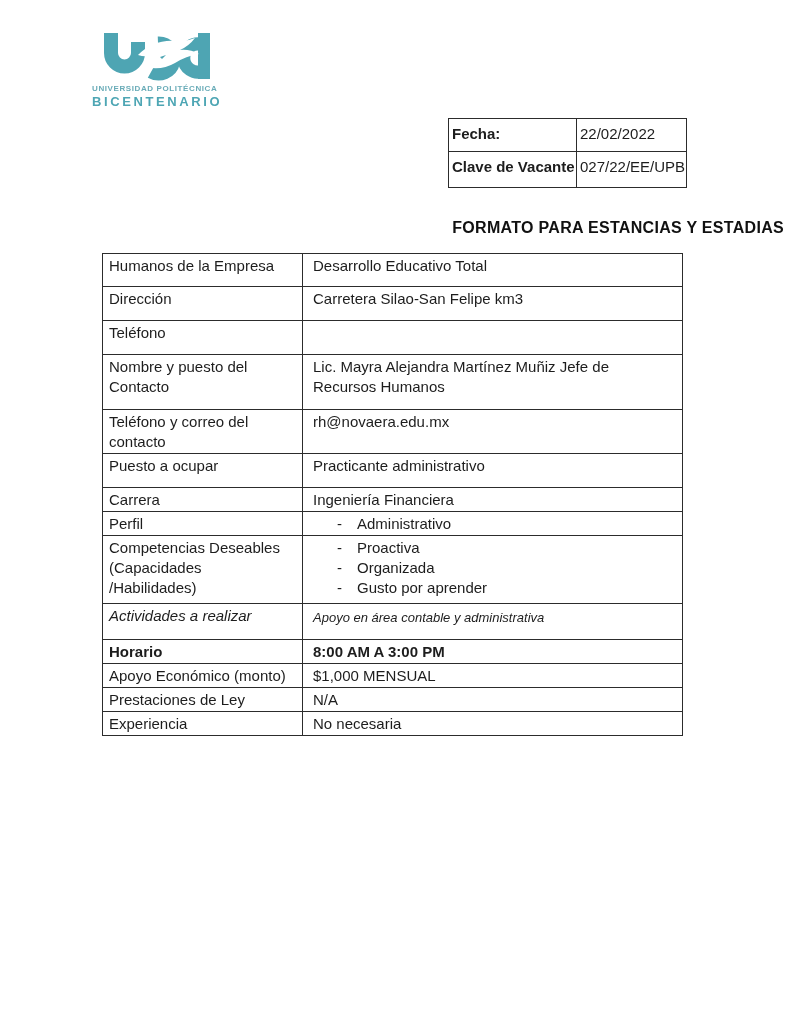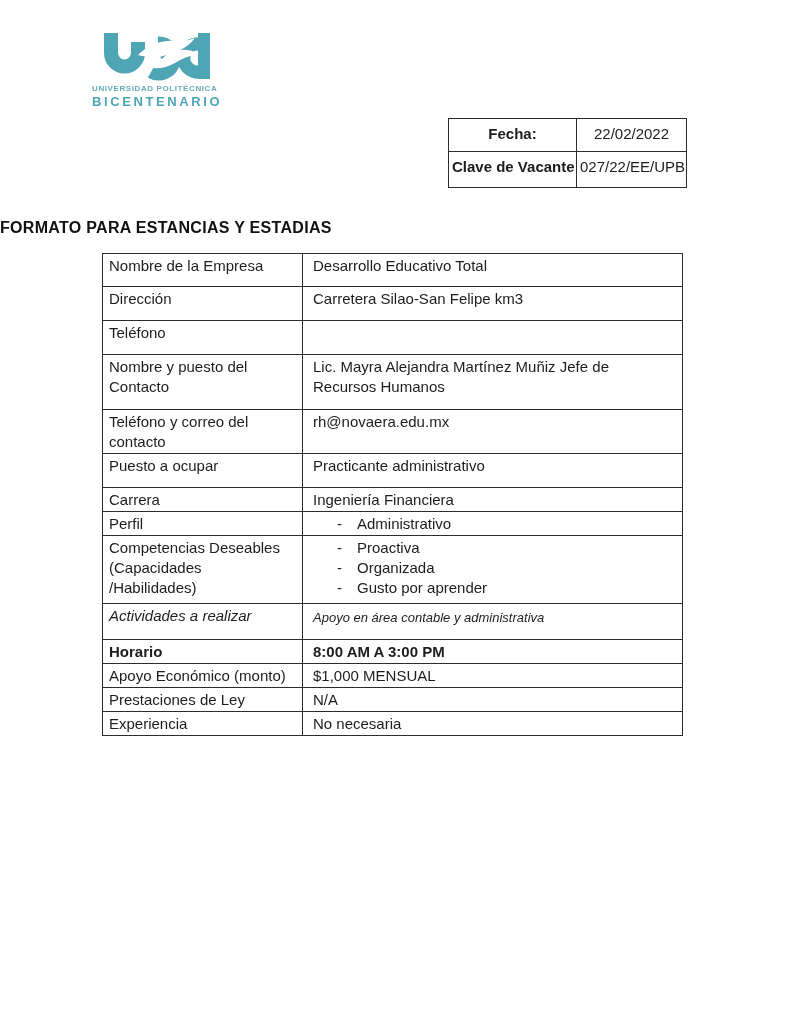--- a/index.html
+++ b/index.html
@@ -44,38 +44,38 @@
     position: absolute;
     left: 448px;
     top: 118px;
     width: 238px;
     border-collapse: collapse;
     table-layout: fixed;
   }
   .meta td {
     border: 1.7px solid #2c2c2c;
     vertical-align: top;
-    text-align: center;
+    text-align: left;
     font-size: 15px;
     padding: 6px 3px 2px 3px;
     line-height: 18px;
     overflow: hidden;
     white-space: nowrap;
   }
   .meta tr.r1 { height: 33px; }
   .meta tr.r2 { height: 36px; }
   .meta .m-label { font-weight: 700; }
 
   
   .title {
     position: absolute;
     top: 219px;
     left: 0;
     width: 784px;
-    text-align: left;
+    text-align: right;
     font-size: 16px;
     font-weight: 700;
     letter-spacing: 0.3px;
     color: #111111;
   }
 
   
   .form {
     position: absolute;
     left: 102px;
@@ -142,21 +142,21 @@
 
   <div class="title">FORMATO PARA ESTANCIAS Y ESTADIAS</div>
 
   <table class="form">
     <colgroup>
         <col style="width:200px">
         <col style="width:380px">
       </colgroup>
     <tbody>
         <tr style="height: 33px;">
-          <td class="f-label">Nombre de la Empresa</td>
+          <td class="f-label">Humanos de la Empresa</td>
           <td class="f-value">Desarrollo Educativo Total</td>
         </tr>
         <tr style="height: 34px;">
           <td class="f-label">Dirección</td>
           <td class="f-value">Carretera Silao-San Felipe km3</td>
         </tr>
         <tr style="height: 34px;">
           <td class="f-label">Teléfono</td>
           <td class="f-value"></td>
         </tr>

